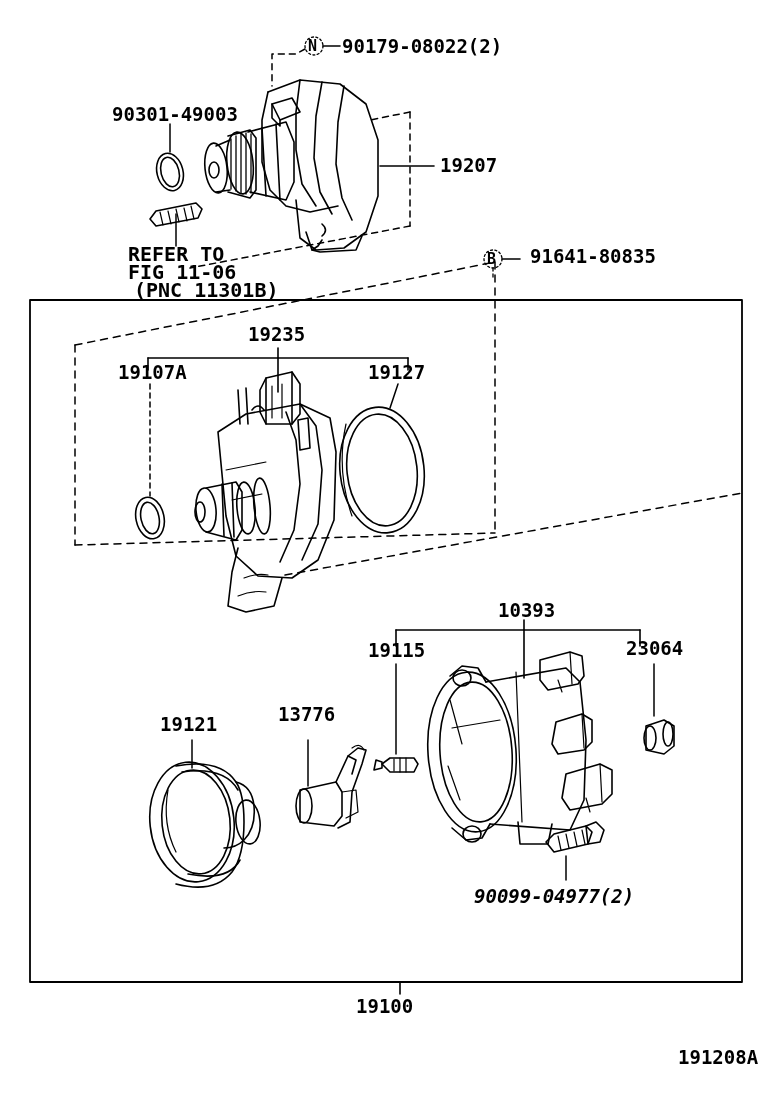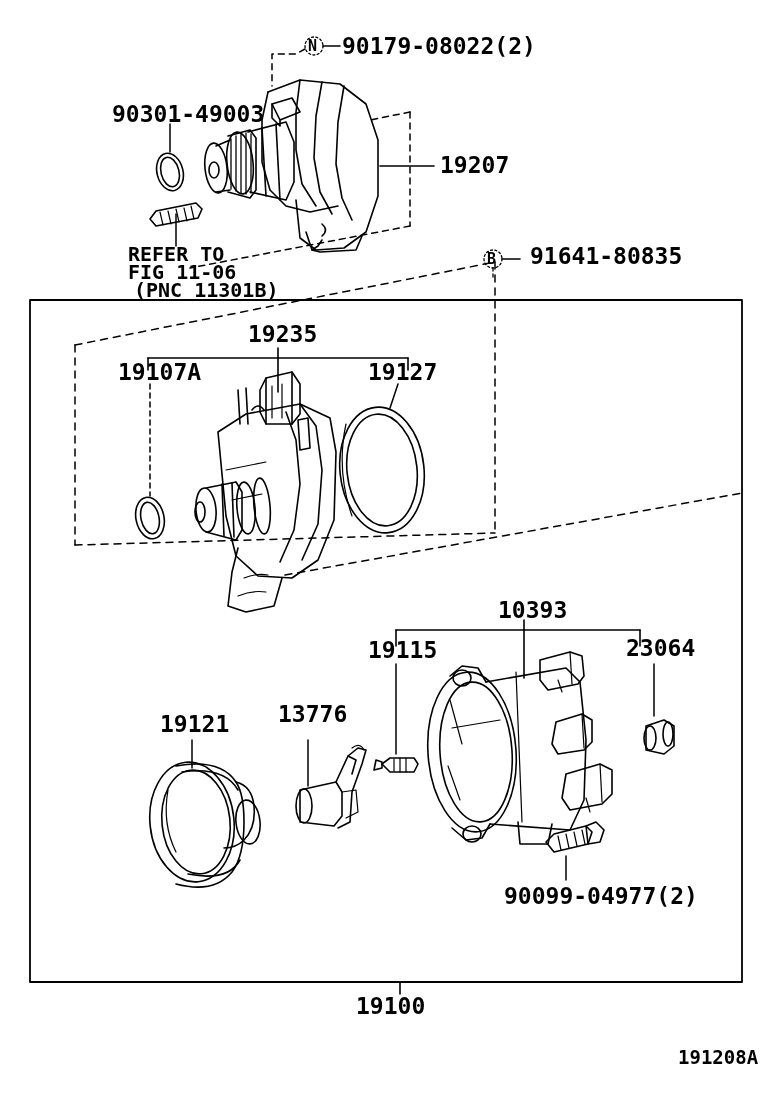--- a/index.html
+++ b/index.html
@@ -8,21 +8,21 @@
     width:760px;height:1112px;position:relative;overflow:hidden;
     font-family:"DejaVu Sans Mono","Liberation Mono",monospace;
     color:#000;
   }
   #stage{position:absolute;left:0;top:0;width:760px;height:1112px;}
   svg#art{position:absolute;left:0;top:0;width:760px;height:1112px;}
   .lbl{
     position:absolute;
     font-family:"DejaVu Sans Mono","Liberation Mono",monospace;
     font-weight:bold;
-    font-size:23px;
+    font-size:19px;
     letter-spacing:0px;
     color:#000;
     white-space:pre;
     line-height:20px;
   }
   .lbl.sm{font-size:17px;}
   .lbl.refer{font-size:20px;line-height:19px;}
   .cornercode{
     position:absolute;
     font-family:"DejaVu Sans Mono","Liberation Mono",monospace;
@@ -284,21 +284,21 @@
 <div class="lbl" style="left:530px;top:246px;">91641-80835</div>
 <div class="lbl" style="left:248px;top:324px;">19235</div>
 <div class="lbl" style="left:118px;top:362px;">19107A</div>
 <div class="lbl" style="left:368px;top:362px;">19127</div>
 
 <div class="lbl" style="left:498px;top:600px;">10393</div>
 <div class="lbl" style="left:368px;top:640px;">19115</div>
 <div class="lbl" style="left:626px;top:638px;">23064</div>
 <div class="lbl" style="left:160px;top:714px;">19121</div>
 <div class="lbl" style="left:278px;top:704px;">13776</div>
-<div class="lbl" style="left:504px;top:886px;">90099-04977(2)</div>
+<div class="lbl" style="left:474px;top:886px;font-style:italic;">90099-04977(2)</div>
 
 <div class="lbl" style="left:356px;top:996px;">19100</div>
 <div class="cornercode" style="left:678px;top:1046px;">191208A</div>
 
 <div class="lbl sm" style="left:308px;top:36px;font-size:15px;">N</div>
 <div class="lbl sm" style="left:487px;top:249px;font-size:15px;">B</div>
 
 </div>
 
 </body></html>

